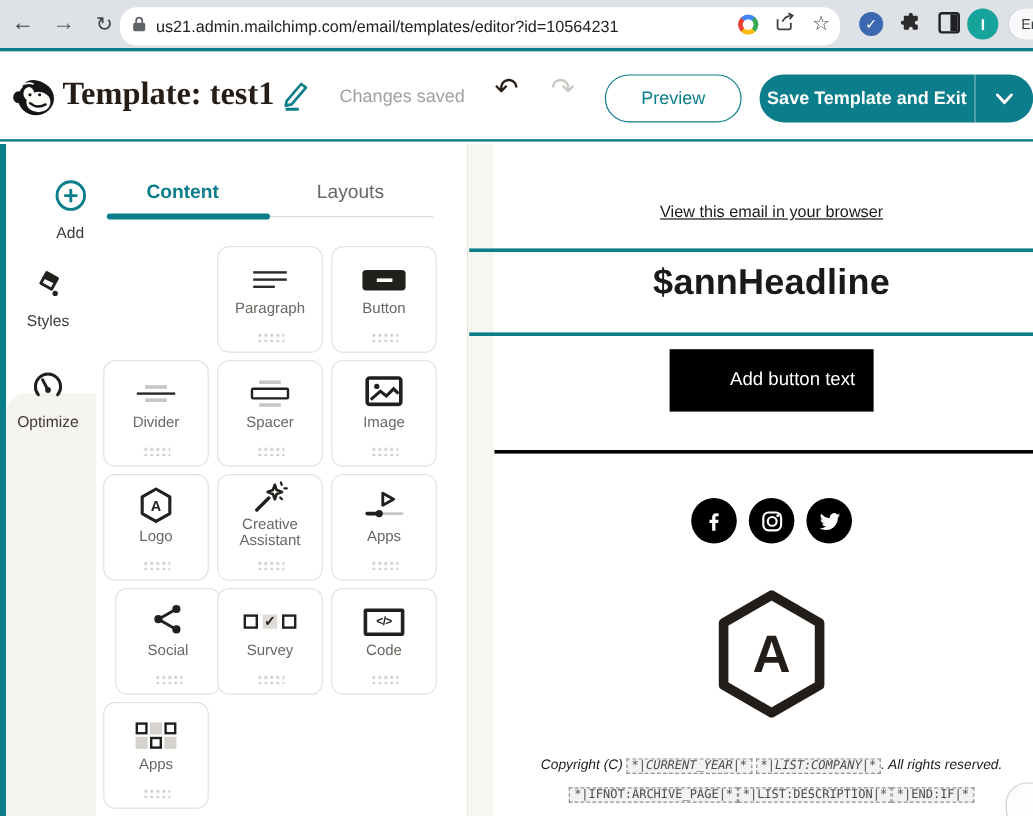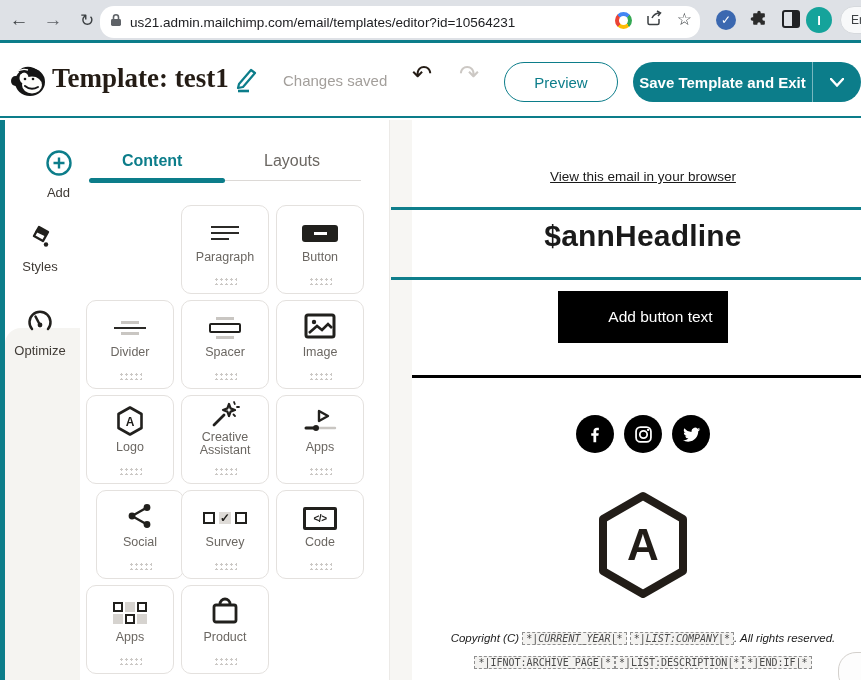--- a/index.html
+++ b/index.html
@@ -349,31 +349,20 @@
             <span class="asq g"></span>
             <span class="asq o"></span>
         <span class="asq g"></span>
             <span class="asq o"></span>
             <span class="asq g"></span>
           </span>
         </div>
       <div class="tile-label">Apps</div>
       <div class="tile-dots"></div>
     </div>
-    <div class="tile" style="left:101px;top:465px;">
-      <div class="tile-ico">
-          <span>
-        <svg width="30" height="30" viewBox="0 0 30 30">
-              <rect x="4" y="9" width="22" height="17" rx="2" fill="none" stroke="#21201d" stroke-width="2.8"></rect>
-              <path d="M10 9V8a5 5 0 0 1 10 0v1" fill="none" stroke="#21201d" stroke-width="2.8"></path>
-            </svg></span>
-        </div>
-      <div class="tile-label">Product</div>
-      <div class="tile-dots"></div>
-    </div>
   </div>
 
   <div class="preview">
     <div class="canvas">
       <div class="email-link">View this email in your browser</div>
       <div class="headline">$annHeadline</div>
       <div class="email-btn">Add button text</div>
       <div class="email-divider"></div>
 
       <div class="social-row">

